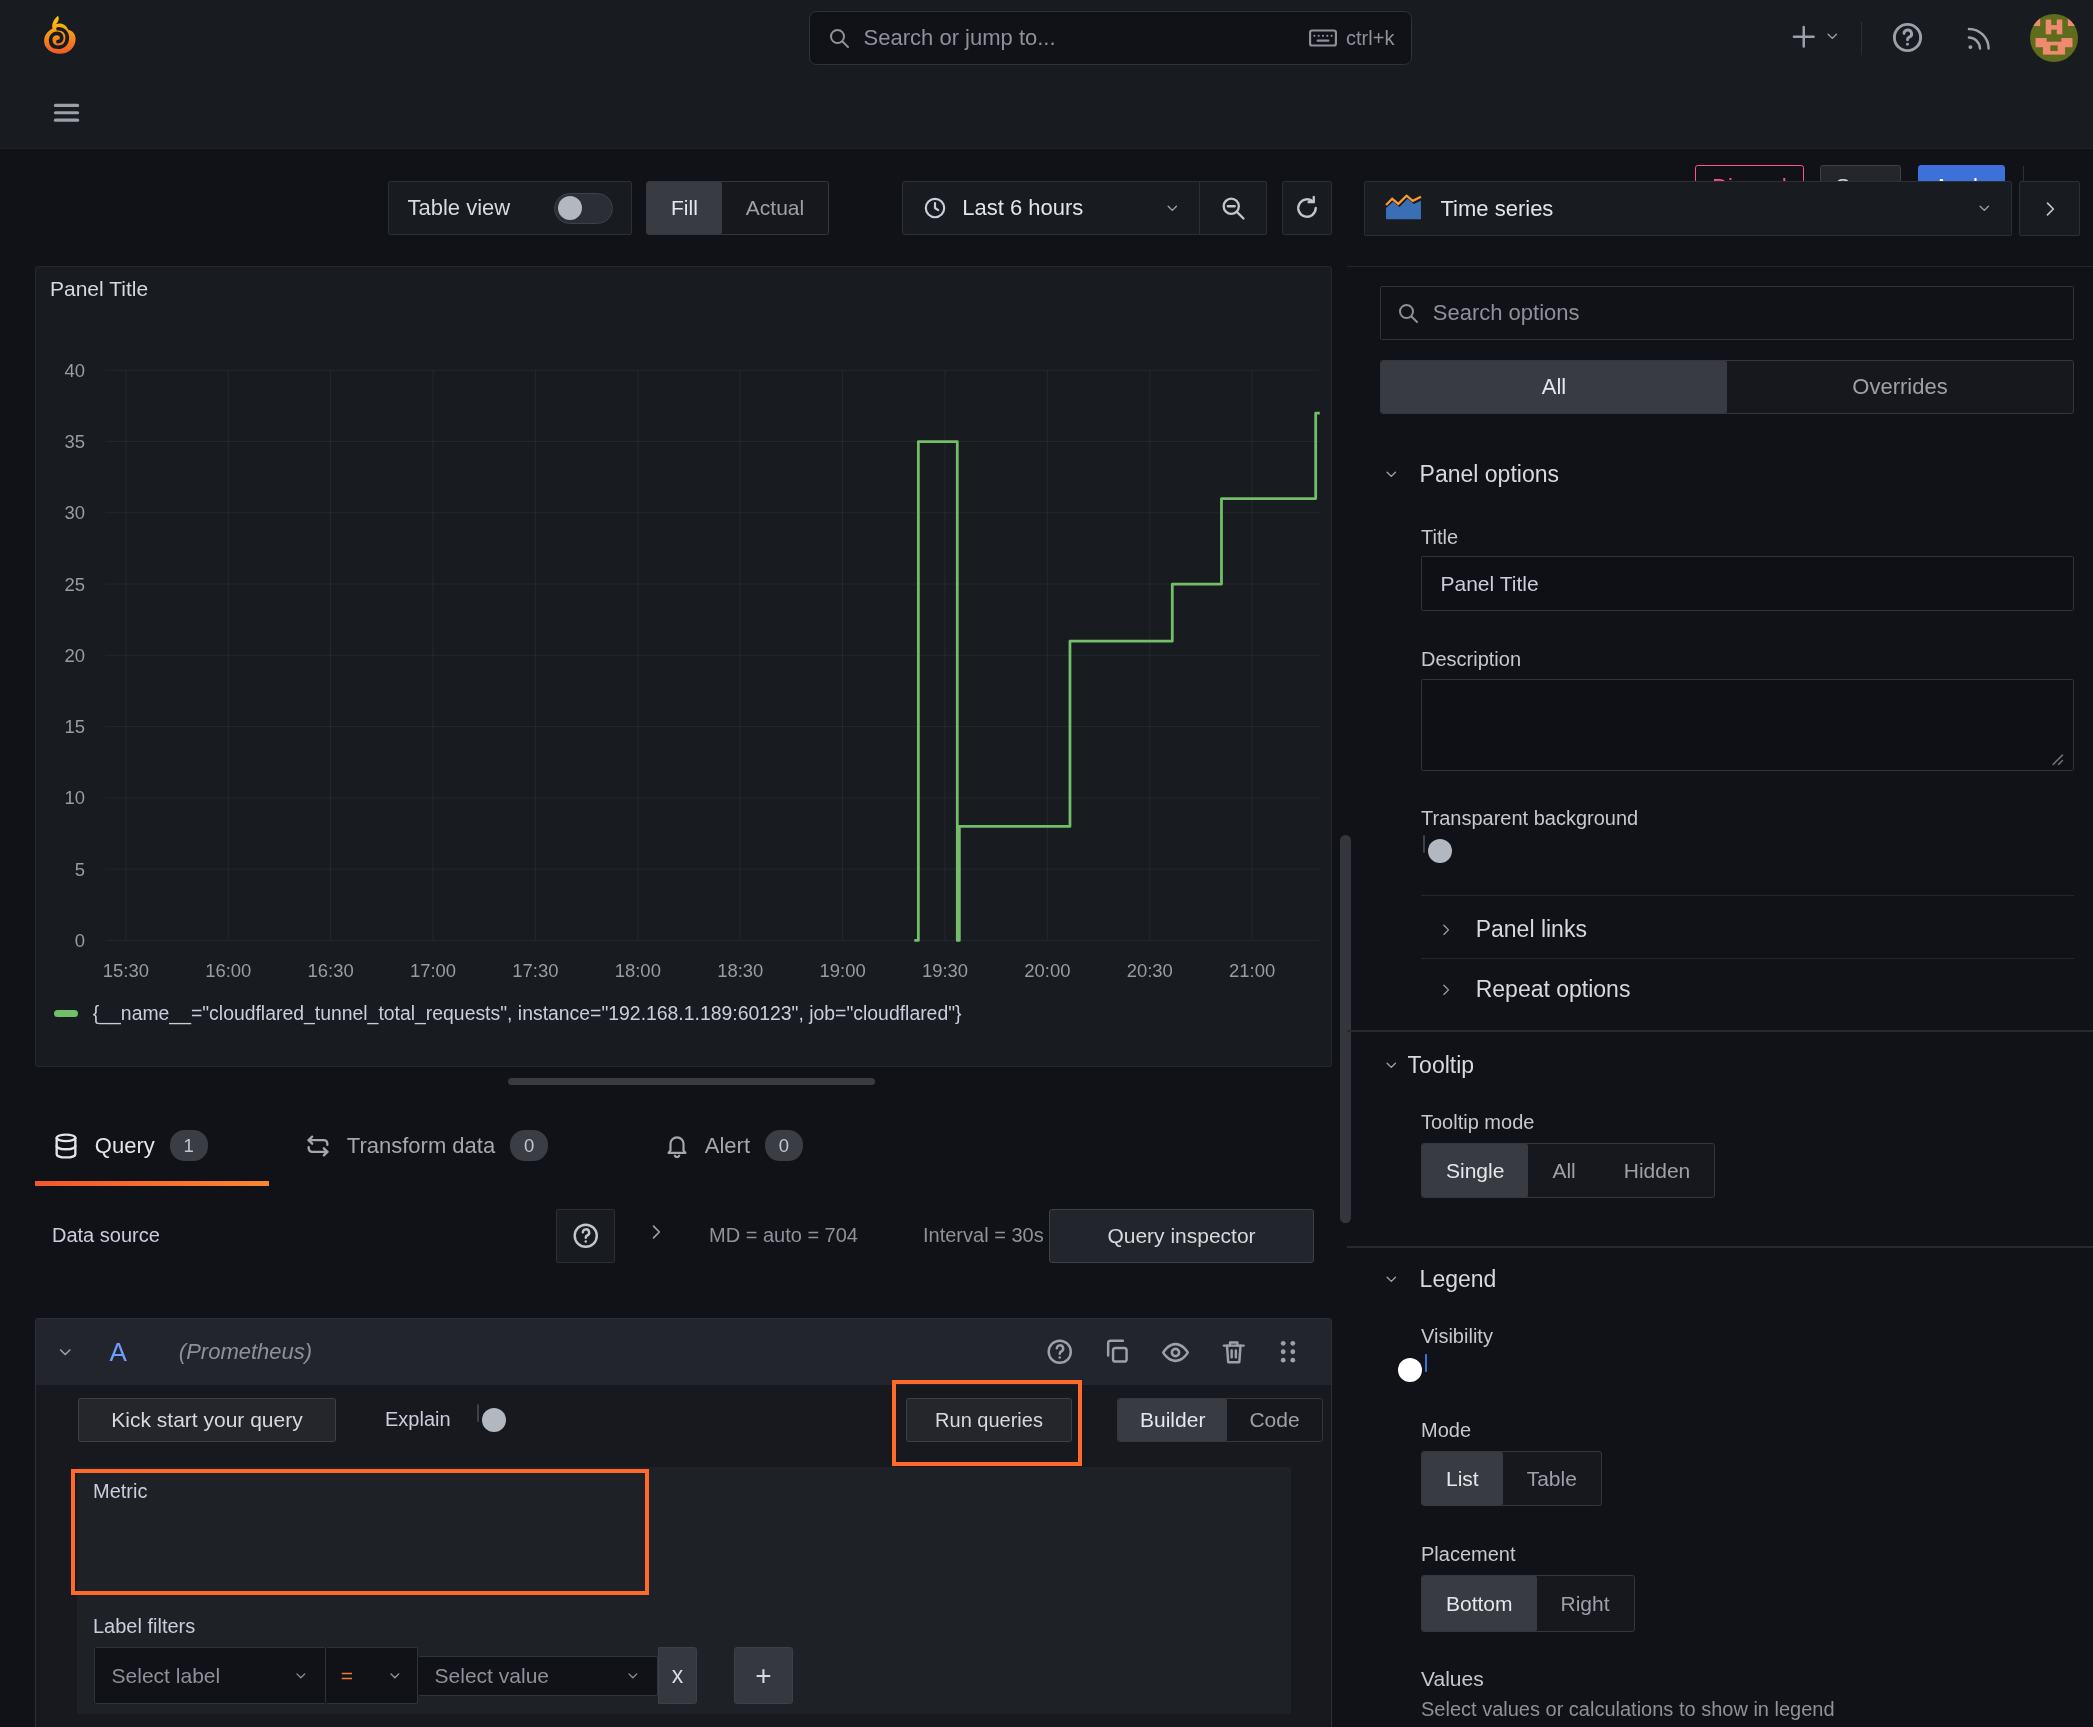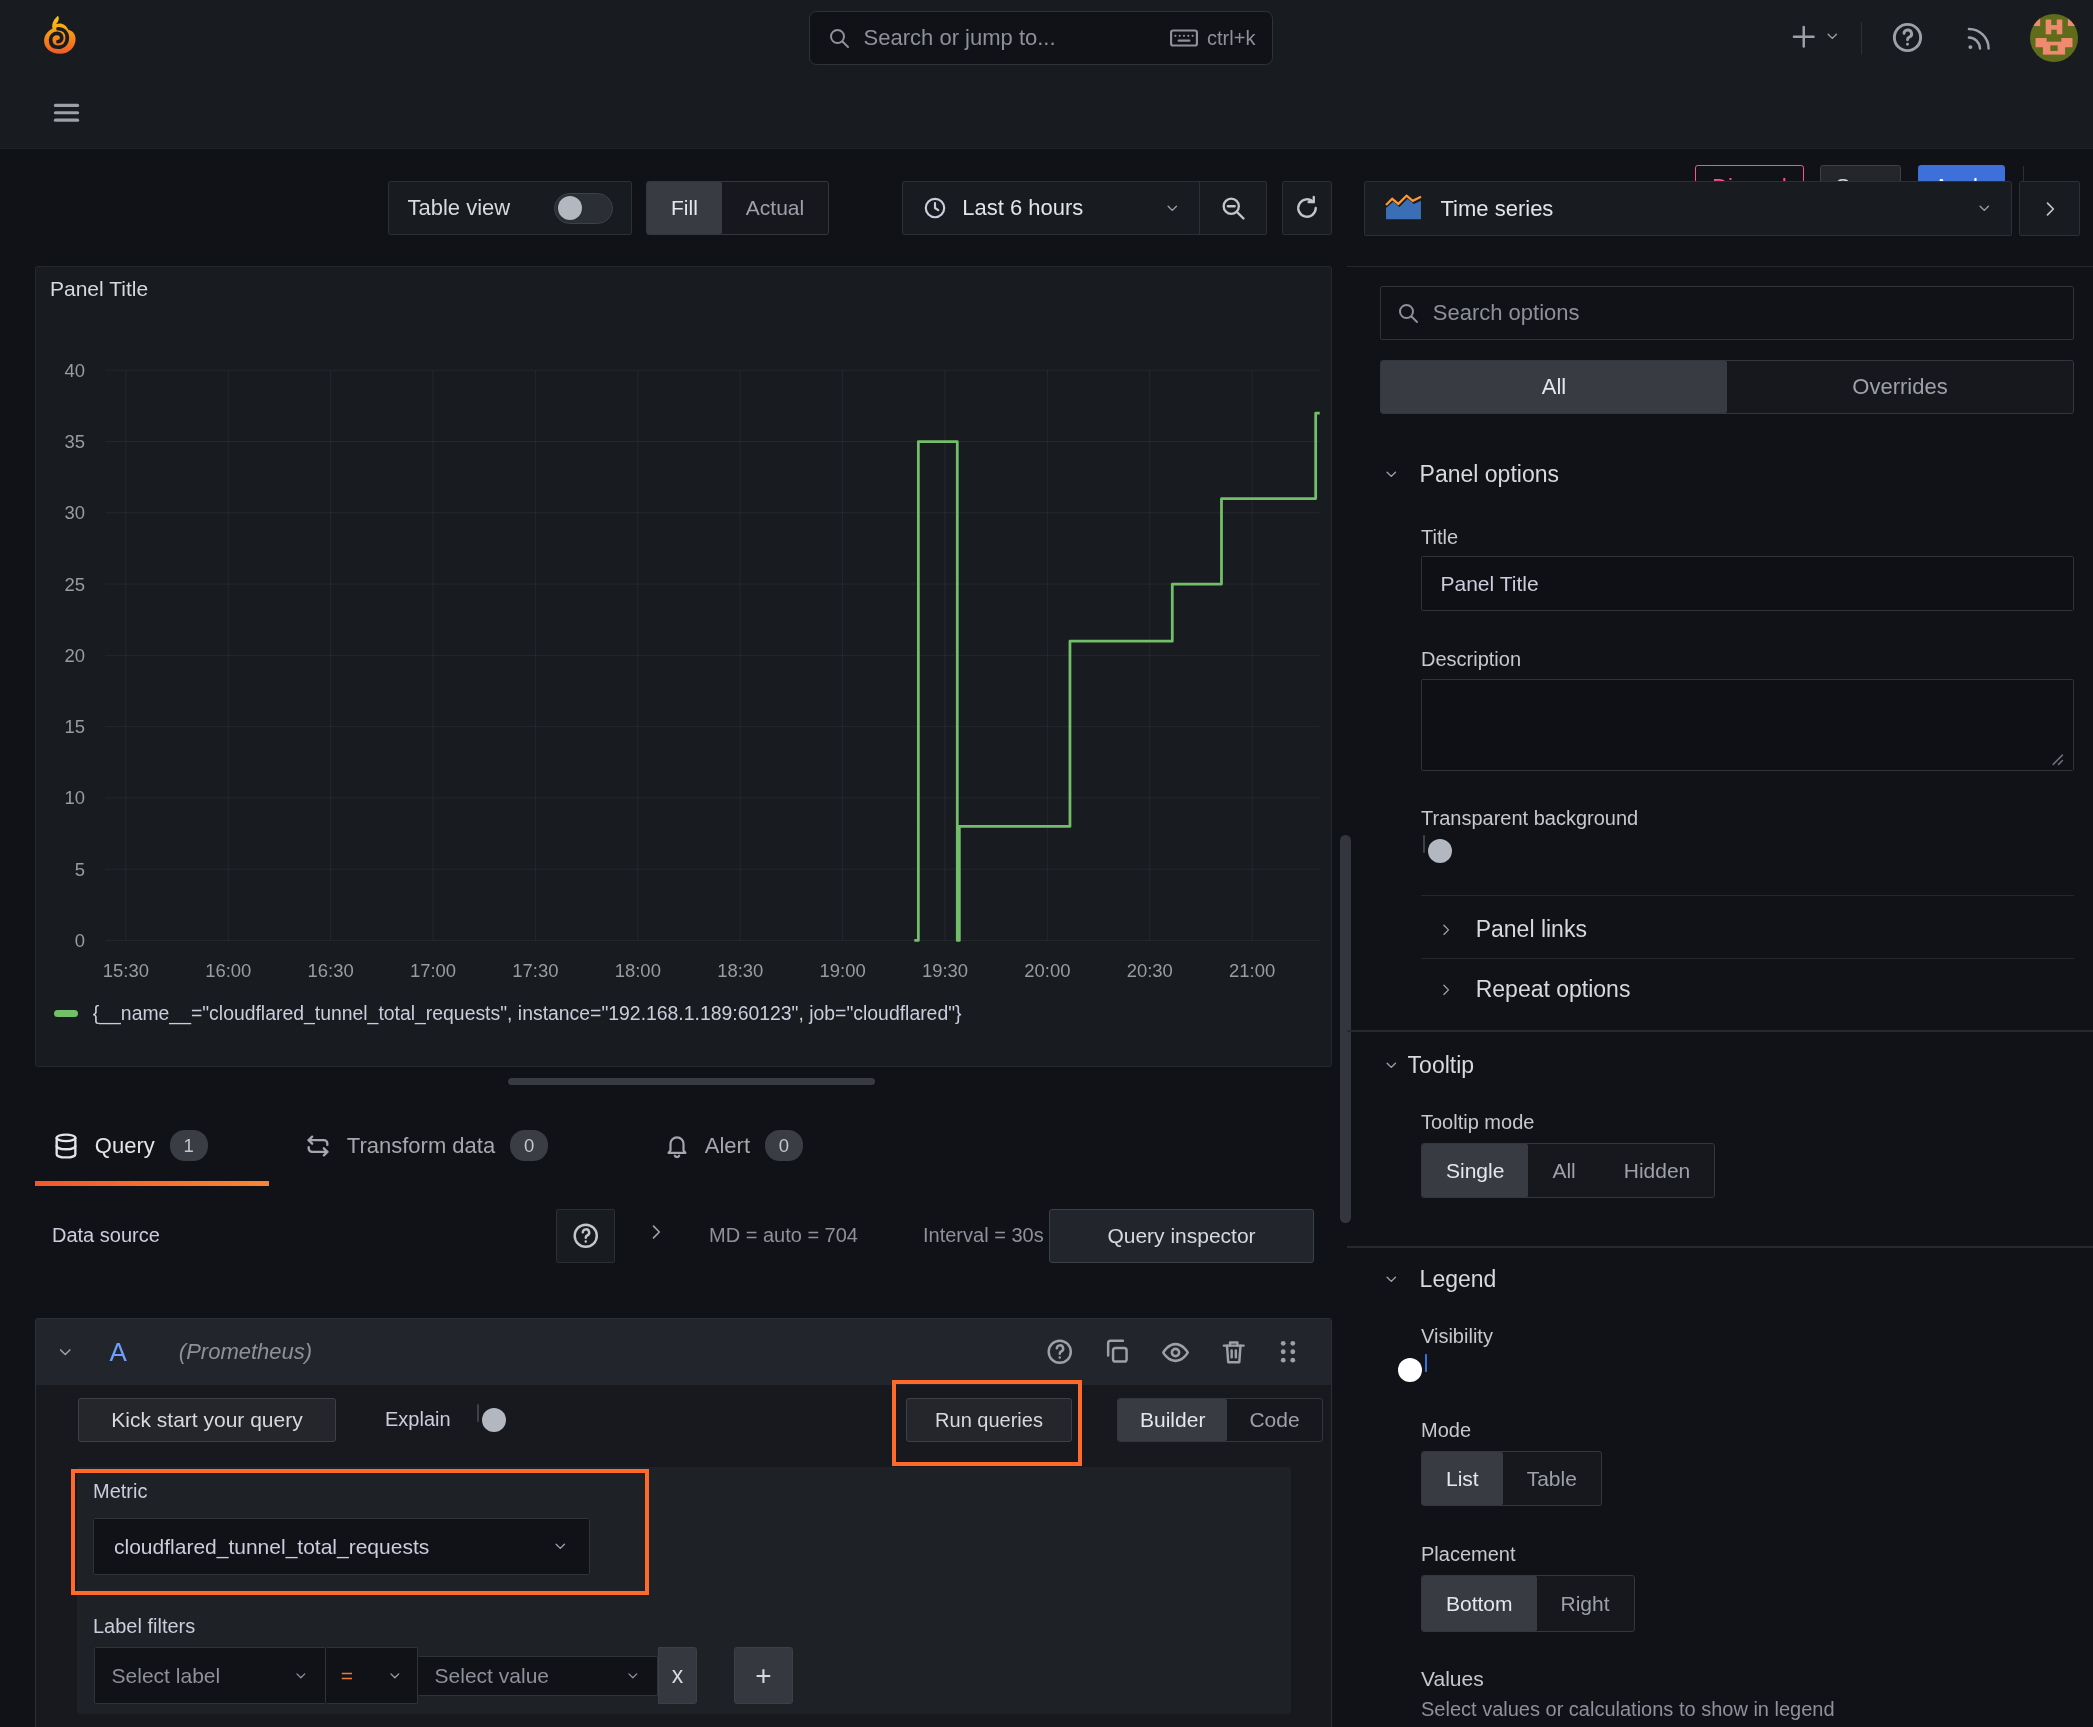--- a/index.html
+++ b/index.html
@@ -3,21 +3,21 @@
 <meta charset="utf-8">
 <style>
   html,body{margin:0;padding:0;background:#000;}
   body{font-family:"Liberation Sans","DejaVu Sans",sans-serif;}
   #app{position:relative;width:2093px;height:1728px;background:#111217;overflow:hidden;color:#ccccdc;}
   .abs{position:absolute;}
   .row{display:flex;align-items:center;}
   svg.ic{display:block;stroke:currentColor;fill:none;stroke-width:2;stroke-linecap:round;stroke-linejoin:round;}
   
   .topnav{left:0;top:0;width:2093px;height:76px;background:#181b1f;border-bottom:0.9px solid #23262b;}
-  .searchbox{left:809px;top:11px;width:464px;height:54px;background:#111217;border:0.9px solid #2f333a;border-radius:7.4px;display:flex;align-items:center;padding:0 16.6px;box-sizing:border-box;color:#8e909a;}
+  .searchbox{left:809px;top:11px;width:603px;height:54px;background:#111217;border:0.9px solid #2f333a;border-radius:7.4px;display:flex;align-items:center;padding:0 16.6px;box-sizing:border-box;color:#8e909a;}
   .searchbox .ph{font-size:22px;margin-left:13px;flex:1;}
   .shortcut{display:flex;align-items:center;gap:9.2px;color:#8e909a;font-size:20px;}
   .navicon{color:#9da0a8;display:flex;align-items:center;justify-content:center;cursor:pointer;}
   
   .crumbrow{left:0;top:76px;width:2093px;height:72px;background:#181b1f;border-bottom:0.9px solid #1f2227;}
   .crumb{font-size:22px;color:#d8d9dd;}
   .crumb.dim{color:#9b9ba3;}
   .crumbsep{color:#6d6f78;margin:0 14.8px;display:flex;}
   .btn{display:inline-flex;align-items:center;justify-content:center;background:#24262c;border:0.9px solid #3c4047;border-radius:2.8px;color:#d8d9dd;font-size:22px;box-sizing:border-box;cursor:pointer;}
   .btn.primary{background:#3d71d9;border-color:#3d71d9;color:#fff;}
@@ -403,28 +403,20 @@
   <span class="abs toggle" style="left:477px;top:1405px;"><span class="knob"></span></span>
   <div class="abs btn" style="left:906px;top:1398px;width:166px;height:44px;font-size:20px;">Run queries</div>
   <div class="abs annot" style="left:892px;top:1380px;width:182px;height:78px;"></div>
   <div class="abs segmented" style="left:1117px;top:1398px;height:44px;">
     <span class="seg sel" style="padding:0 22px;">Builder</span>
     <span class="seg" style="padding:0 22px;">Code</span>
   </div>
 
   <div class="abs builderblock"></div>
   <div class="abs fieldlabel" style="left:93px;top:1480px;">Metric</div>
-  <div class="abs select" style="left:93px;top:1518px;width:497px;height:57px;padding:0 20px;gap:14.8px;">
-    <span class="grow">cloudflared_tunnel_total_requests</span>
-    <span style="color:#9da0a8;">
-        <svg class="ic" width="16.6" height="16.6" viewBox="0 0 24 24">
-          <polyline points="6 9 12 15 18 9"></polyline>
-        </svg>
-      </span>
-  </div>
   <div class="abs annot" style="left:71px;top:1469px;width:570px;height:118px;"></div>
 
   <div class="abs fieldlabel" style="left:93px;top:1615px;">Label filters</div>
   <div class="abs row" style="left:94px;top:1647px;height:57px;">
     <div class="select" style="width:232px;height:57px;padding:0 16.6px;color:#8e909a;">
       <span class="grow">Select label</span>
       <span>
           <svg class="ic" width="15.7" height="15.7" viewBox="0 0 24 24">
             <polyline points="6 9 12 15 18 9"></polyline>
           </svg>

